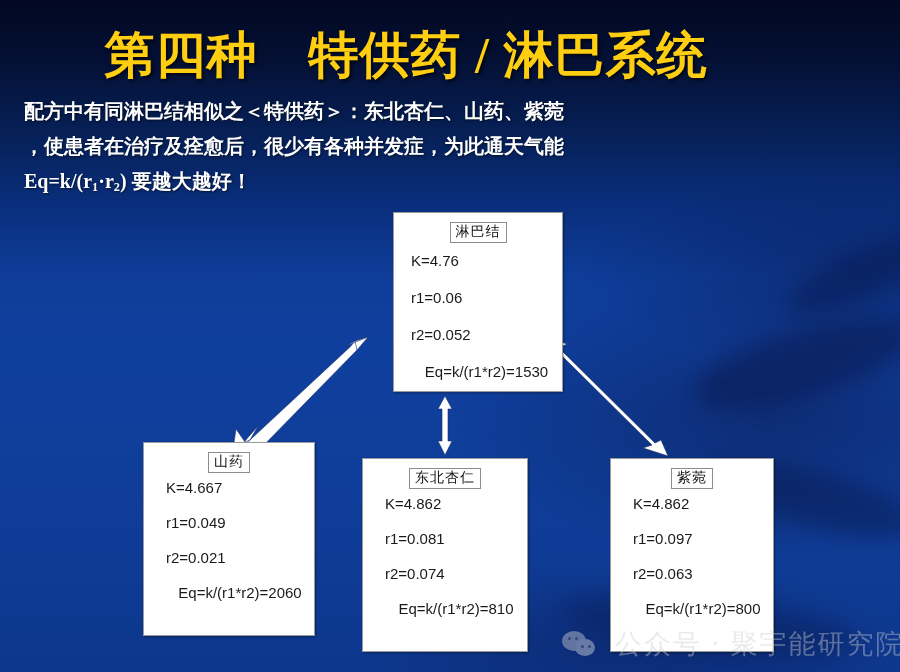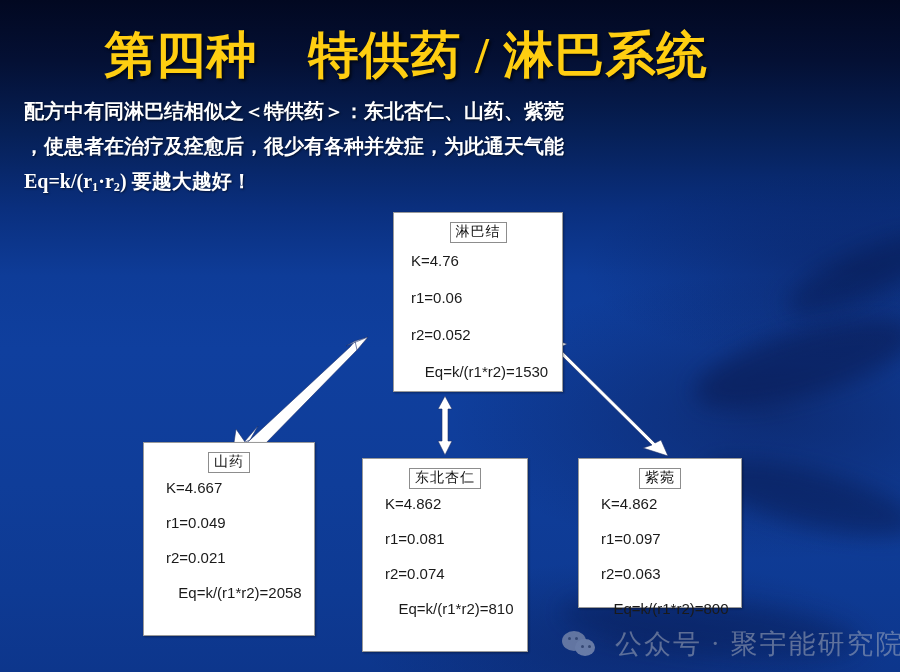--- a/index.html
+++ b/index.html
@@ -115,21 +115,21 @@
   }
   .node-row { line-height: 15px; margin-bottom: 20px; white-space: nowrap; }
   .node-row:last-child { margin-bottom: 0; text-align: center; }
 
   #node-lymph { left: 373px; top: 212px; width: 170px; height: 180px; margin-left: 20px; }
   #node-lymph .node-rows { margin-left: 17px; margin-top: 10px; }
   #node-lymph .node-row { margin-bottom: 22px; }
 
   #node-yam      { left: 143px; top: 442px; width: 172px; height: 194px; }
   #node-apricot  { left: 362px; top: 458px; width: 166px; height: 194px; }
-  #node-aster    { left: 578px; top: 458px; width: 164px; height: 150px; }
+  #node-aster    { left: 610px; top: 458px; width: 164px; height: 194px; }
 
   
   .arrow-svg {
     position: absolute;
     left: 0; top: 0;
     width: 900px; height: 672px;
     pointer-events: none;
   }
 
   
@@ -216,21 +216,21 @@
   </div>
 
   <div class="node" id="node-yam">
     <div class="node-title-wrap">
       <span class="node-title">山药</span>
     </div>
     <div class="node-rows">
       <div class="node-row">K=4.667</div>
       <div class="node-row">r1=0.049</div>
       <div class="node-row">r2=0.021</div>
-      <div class="node-row">Eq=k/(r1*r2)=2058</div>
+      <div class="node-row">Eq=k/(r1*r2)=2060</div>
     </div>
   </div>
 
   <div class="node" id="node-apricot">
     <div class="node-title-wrap">
       <span class="node-title">东北杏仁</span>
     </div>
     <div class="node-rows">
       <div class="node-row">K=4.862</div>
       <div class="node-row">r1=0.081</div>

